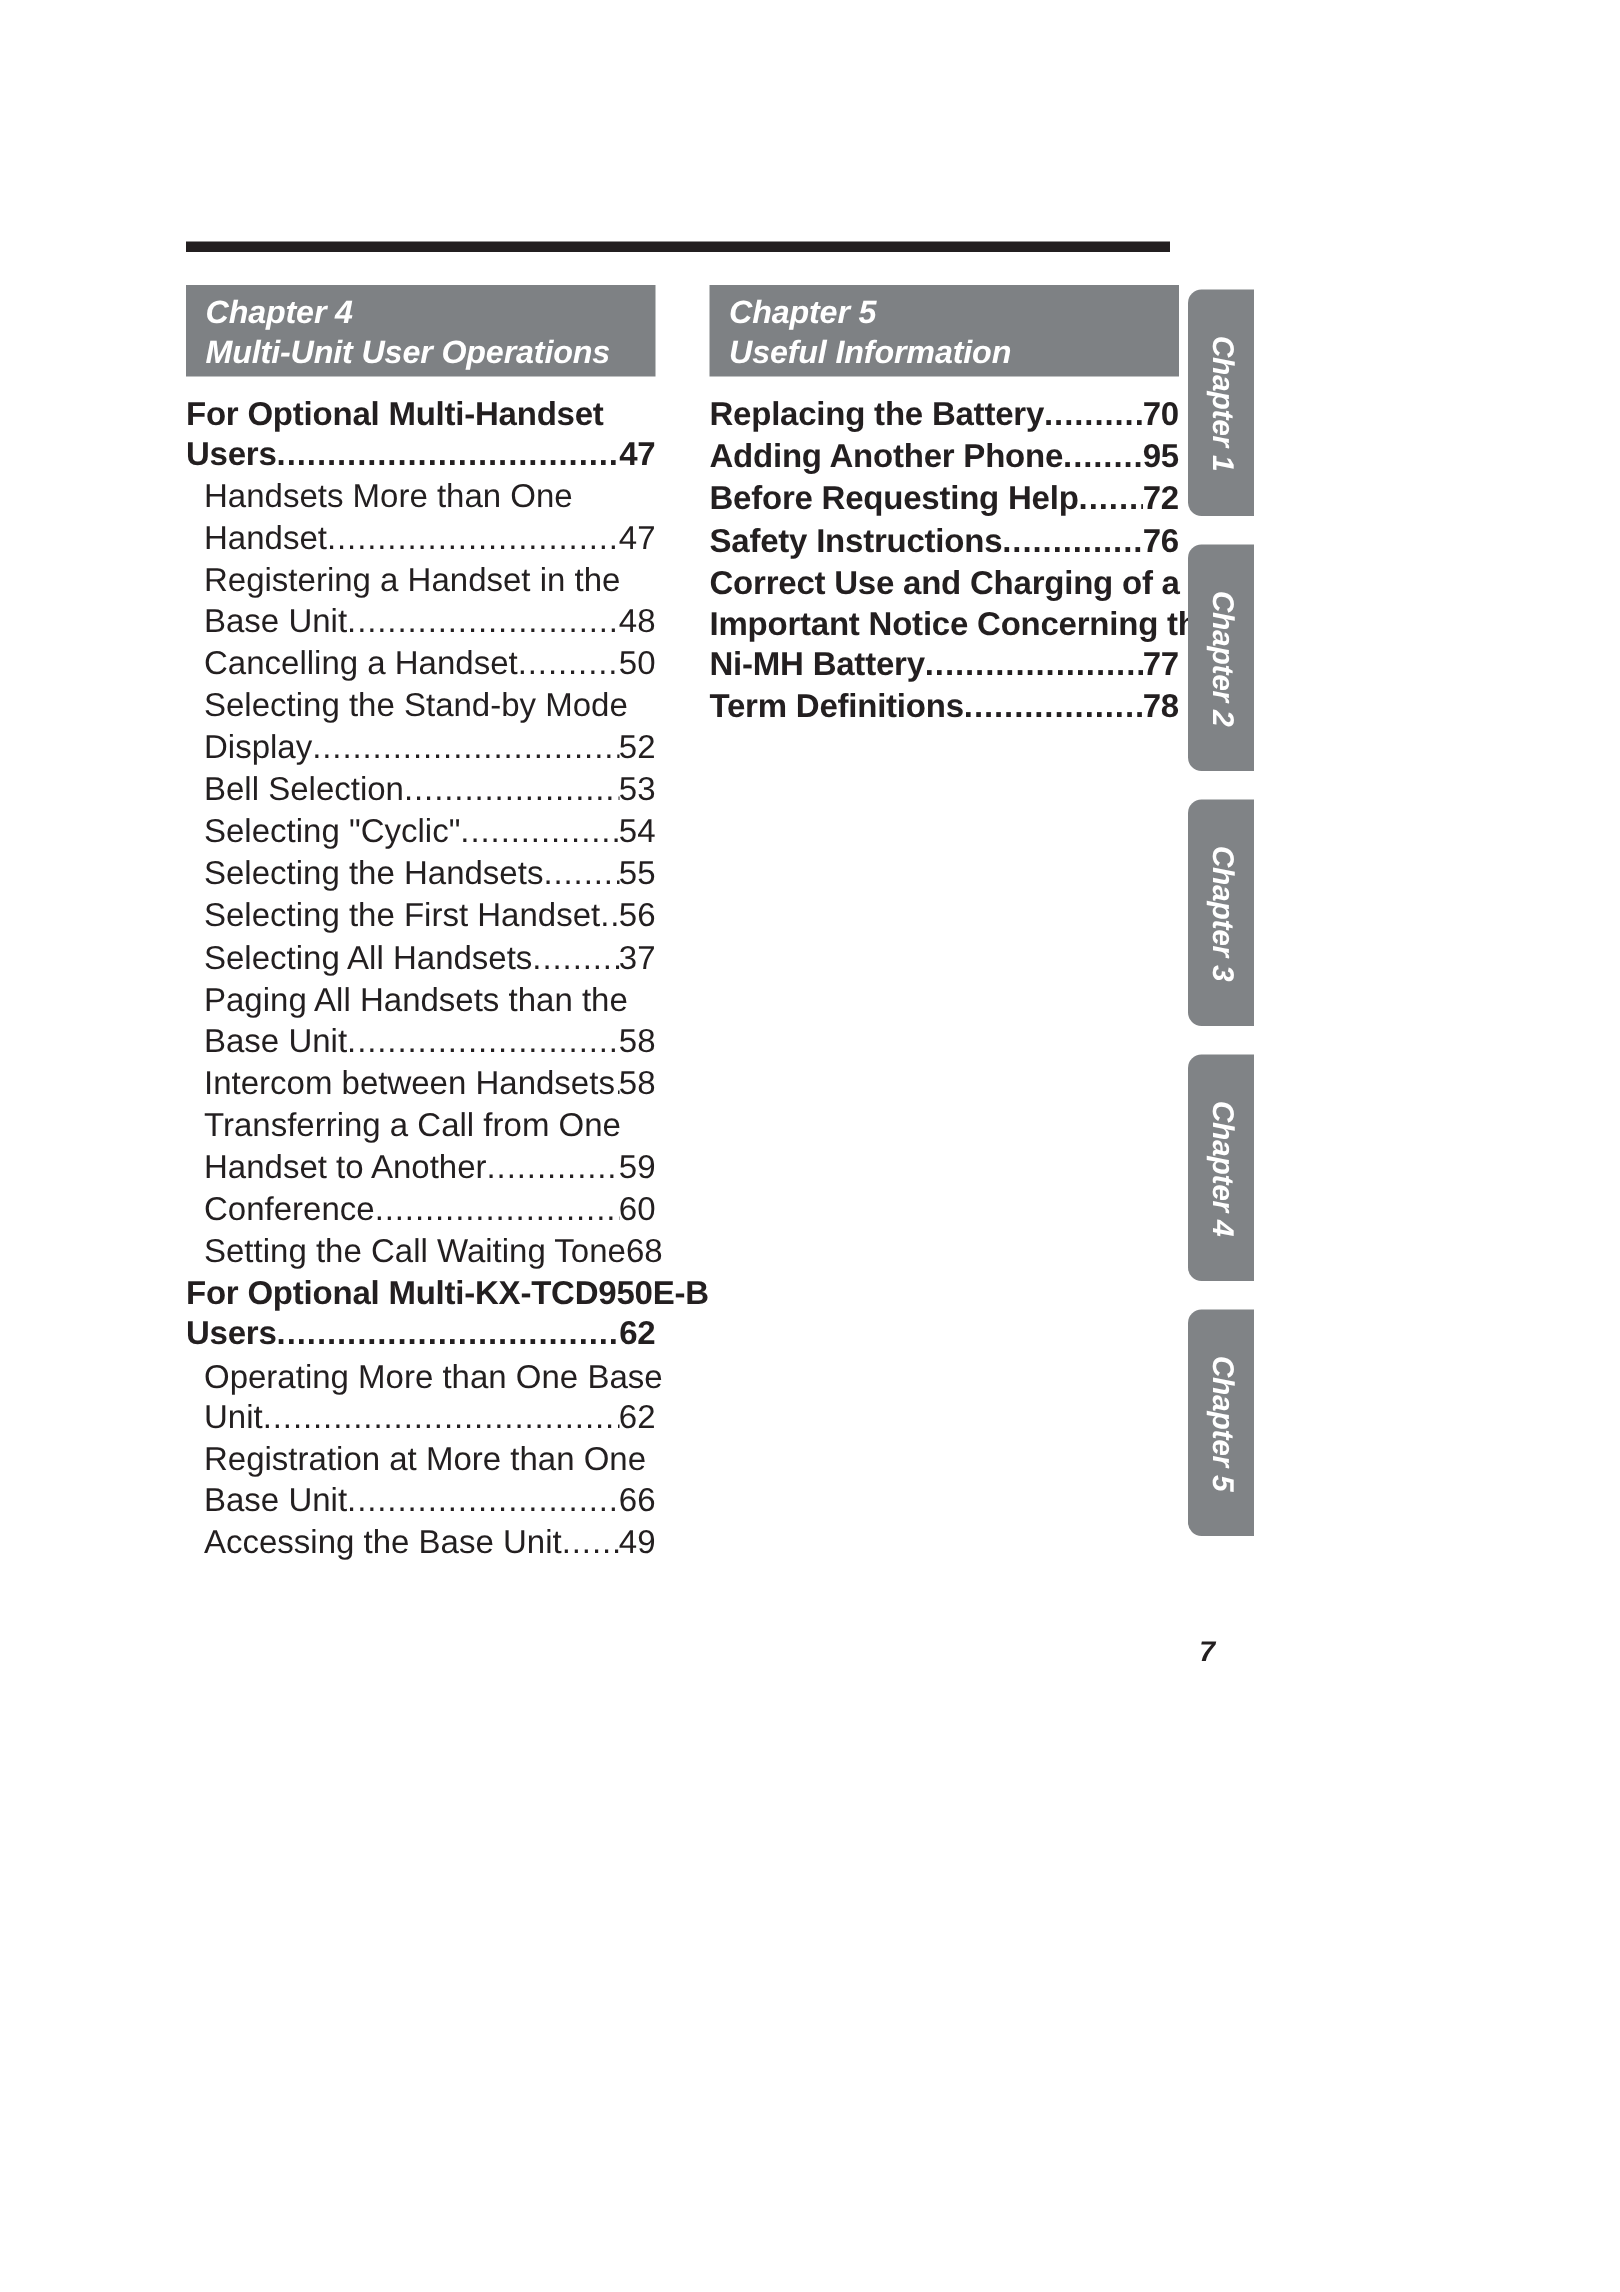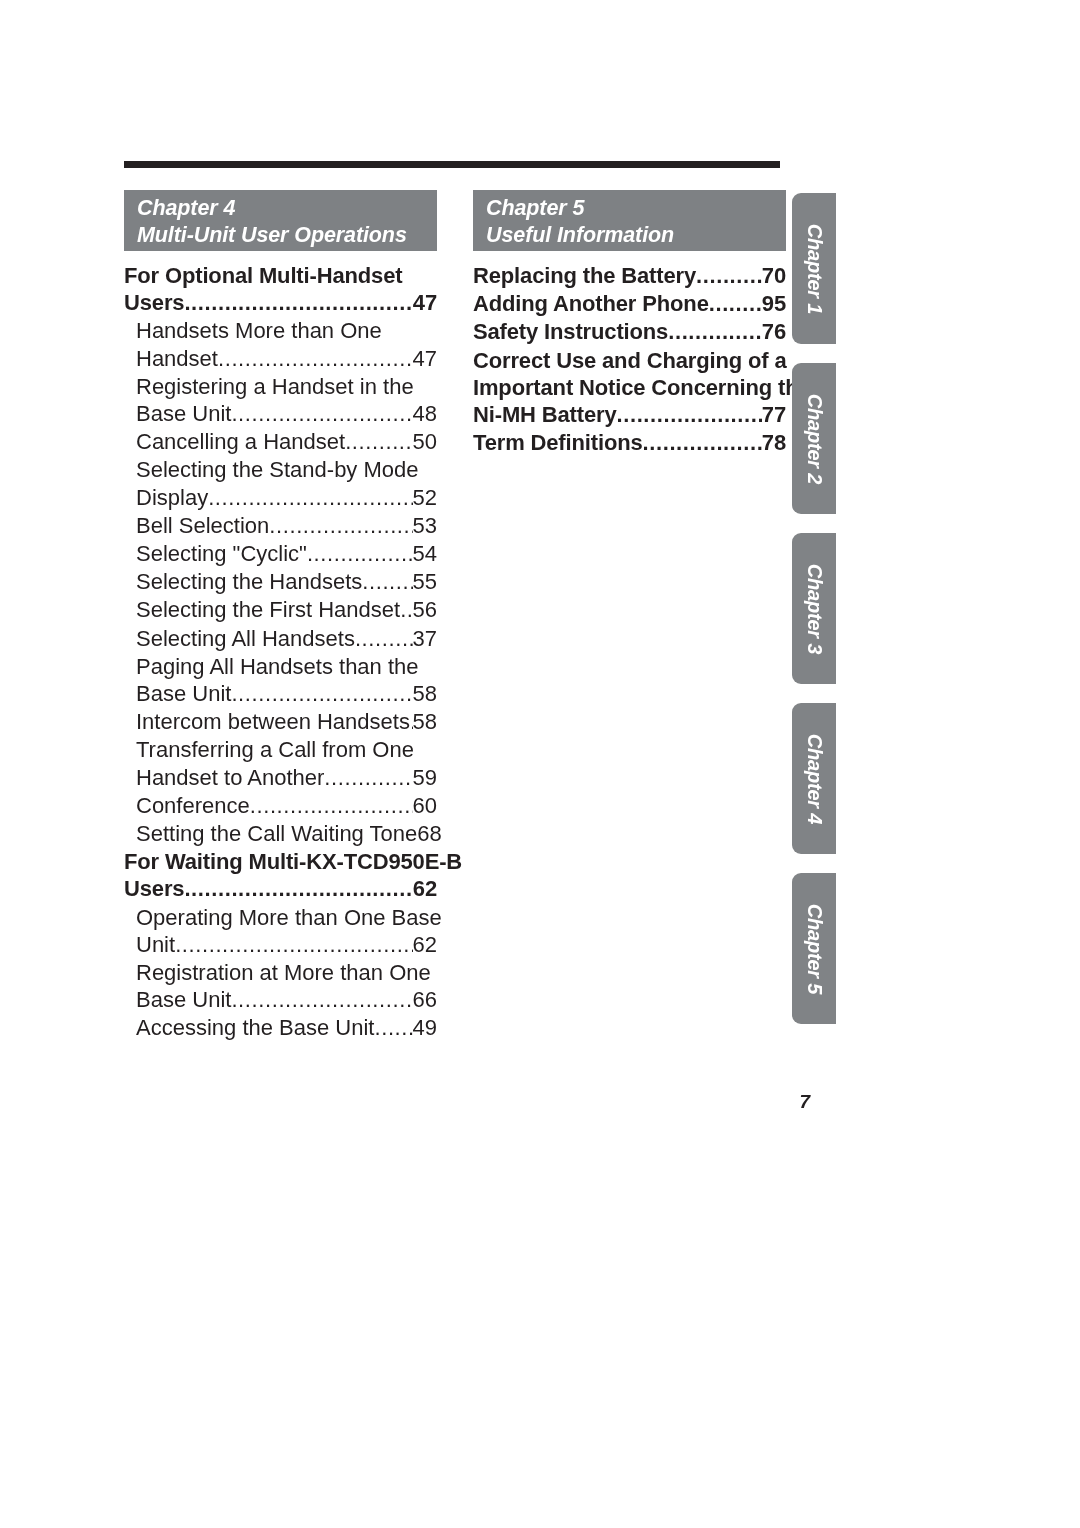--- a/index.html
+++ b/index.html
@@ -275,21 +275,21 @@
         </div>
         <div class="entry level2">
           <div class="entry-line">
             <span class="entry-text">Setting the Call Waiting Tone</span>
             <span class="leader"></span>
             <span class="page-num">68</span>
           </div>
         </div>
         <div class="entry level1">
           <div class="entry-line nodots">
-            <span class="entry-text">For Waiting Multi-KX-TCD950E-B</span>
+            <span class="entry-text">For Optional Multi-KX-TCD950E-B</span>
           </div>
           <div class="entry-line">
             <span class="entry-text">Users</span>
             <span class="leader"></span>
             <span class="page-num">62</span>
           </div>
         </div>
         <div class="entry level2">
           <div class="entry-line nodots">
             <span class="entry-text">Operating More than One Base</span>
@@ -334,20 +334,27 @@
         </div>
         <div class="entry level1">
           <div class="entry-line">
             <span class="entry-text">Adding Another Phone </span>
             <span class="leader"></span>
             <span class="page-num">95</span>
           </div>
         </div>
         <div class="entry level1">
           <div class="entry-line">
+            <span class="entry-text">Before Requesting Help </span>
+            <span class="leader"></span>
+            <span class="page-num">72</span>
+          </div>
+        </div>
+        <div class="entry level1">
+          <div class="entry-line">
             <span class="entry-text">Safety Instructions </span>
             <span class="leader"></span>
             <span class="page-num">76</span>
           </div>
         </div>
         <div class="entry level1">
           <div class="entry-line nodots">
             <span class="entry-text">Correct Use and Charging of a</span>
           </div>
           <div class="entry-line nodots">

